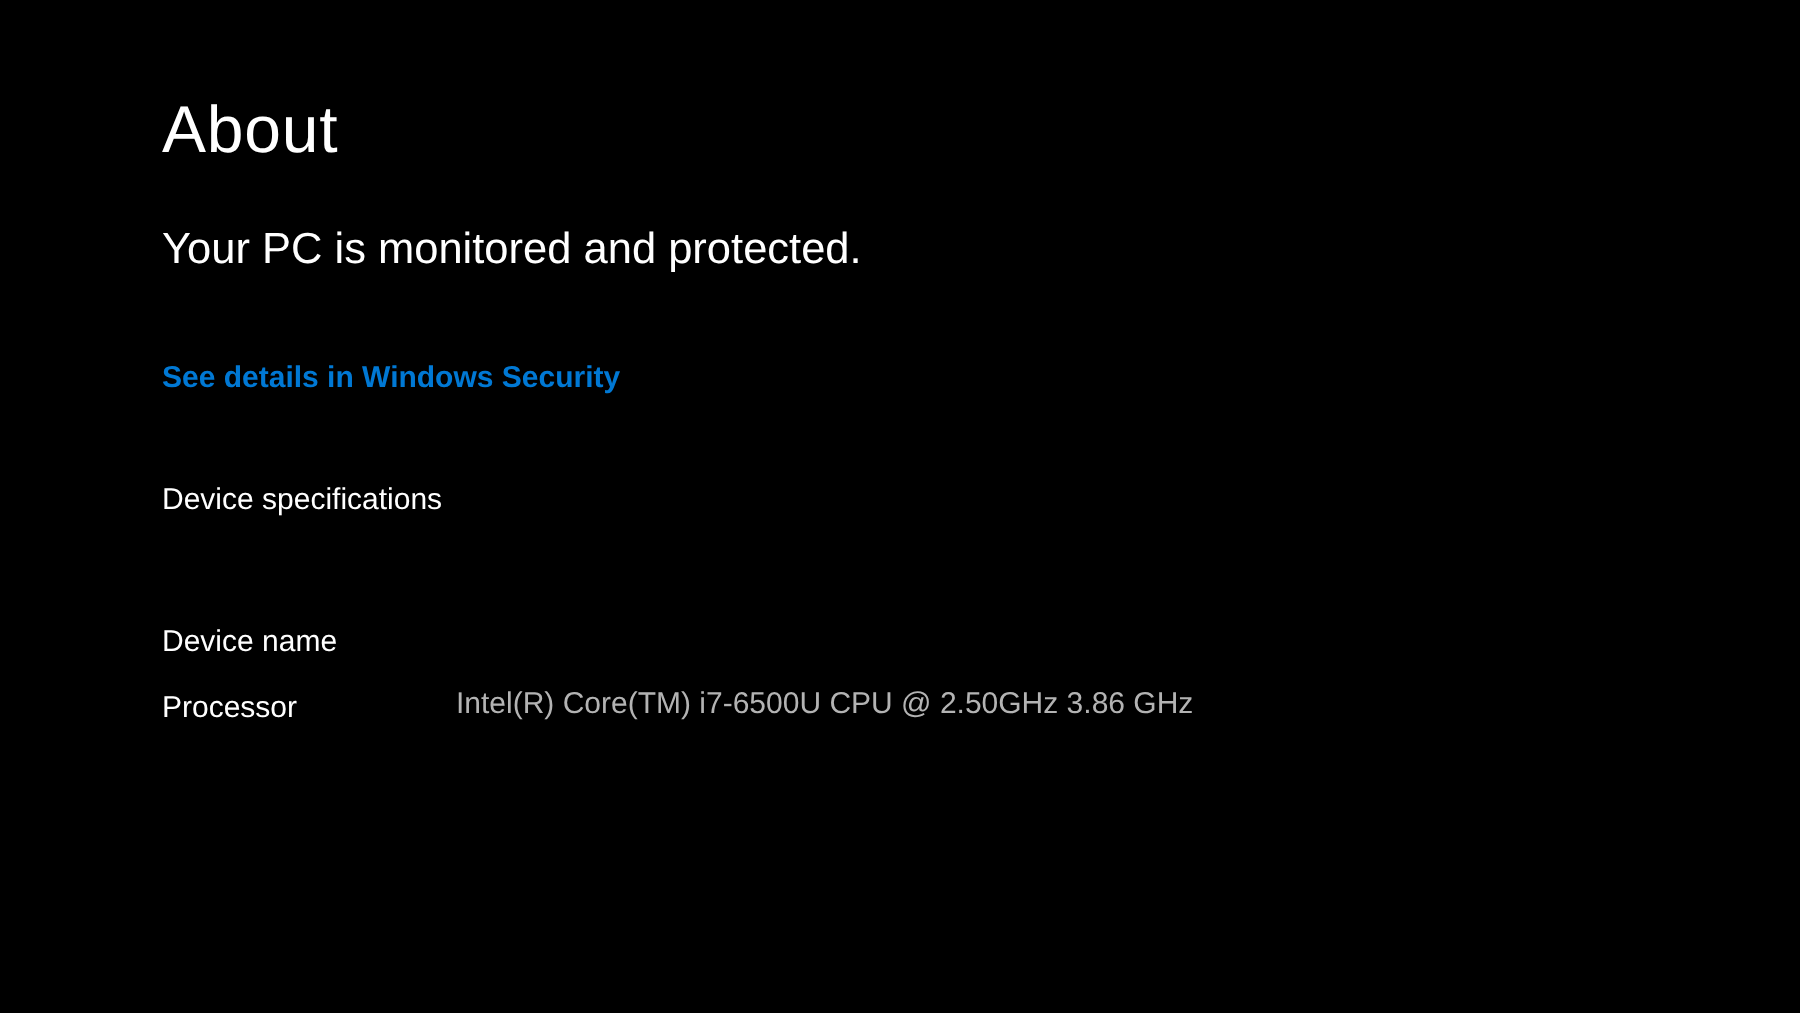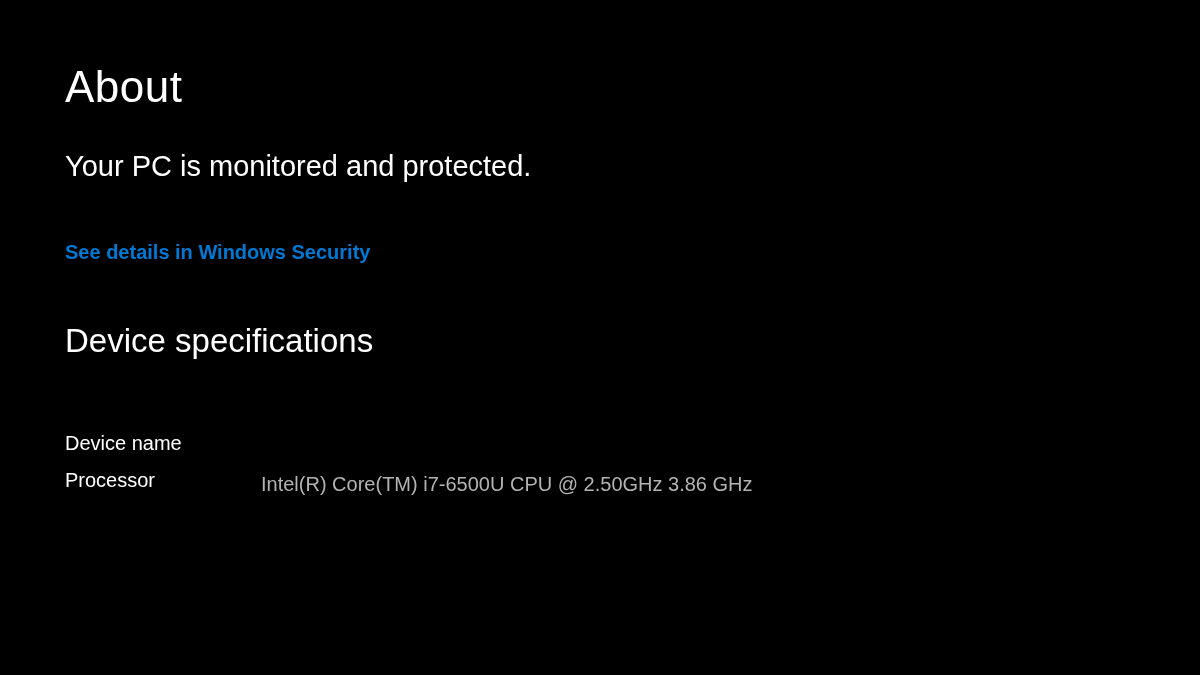--- a/index.html
+++ b/index.html
@@ -9,21 +9,21 @@
     }
     body {
       width: 1200px;
       height: 675px;
       background: #000000;
       font-family: 'Segoe UI', -apple-system, BlinkMacSystemFont, sans-serif;
       color: #ffffff;
       overflow: hidden;
     }
     .content {
-      padding: 62px 0 0 65px;
+      padding: 62px 0 0 108px;
     }
     .page-title {
       font-size: 44px;
       font-weight: 300;
       color: #ffffff;
       margin-bottom: 38px;
       letter-spacing: 0.5px;
     }
     .status-heading {
       font-size: 29px;
@@ -33,33 +33,33 @@
     }
     .security-link {
       font-size: 20px;
       font-weight: 700;
       color: #0078d4;
       cursor: pointer;
       margin-bottom: 58px;
       display: block;
     }
     .section-heading {
-      font-size: 33px;
+      font-size: 20px;
       font-weight: 400;
       color: #ffffff;
       margin-bottom: 72px;
     }
     .spec-table {
       display: flex;
       flex-direction: column;
       gap: 14px;
     }
     .spec-row {
       display: flex;
-      align-items: flex-start;
+      align-items: flex-end;
     }
     .spec-label {
       width: 196px;
       flex-shrink: 0;
       font-size: 20px;
       font-weight: 400;
       color: #ffffff;
     }
     .spec-value {
       font-size: 20px;

